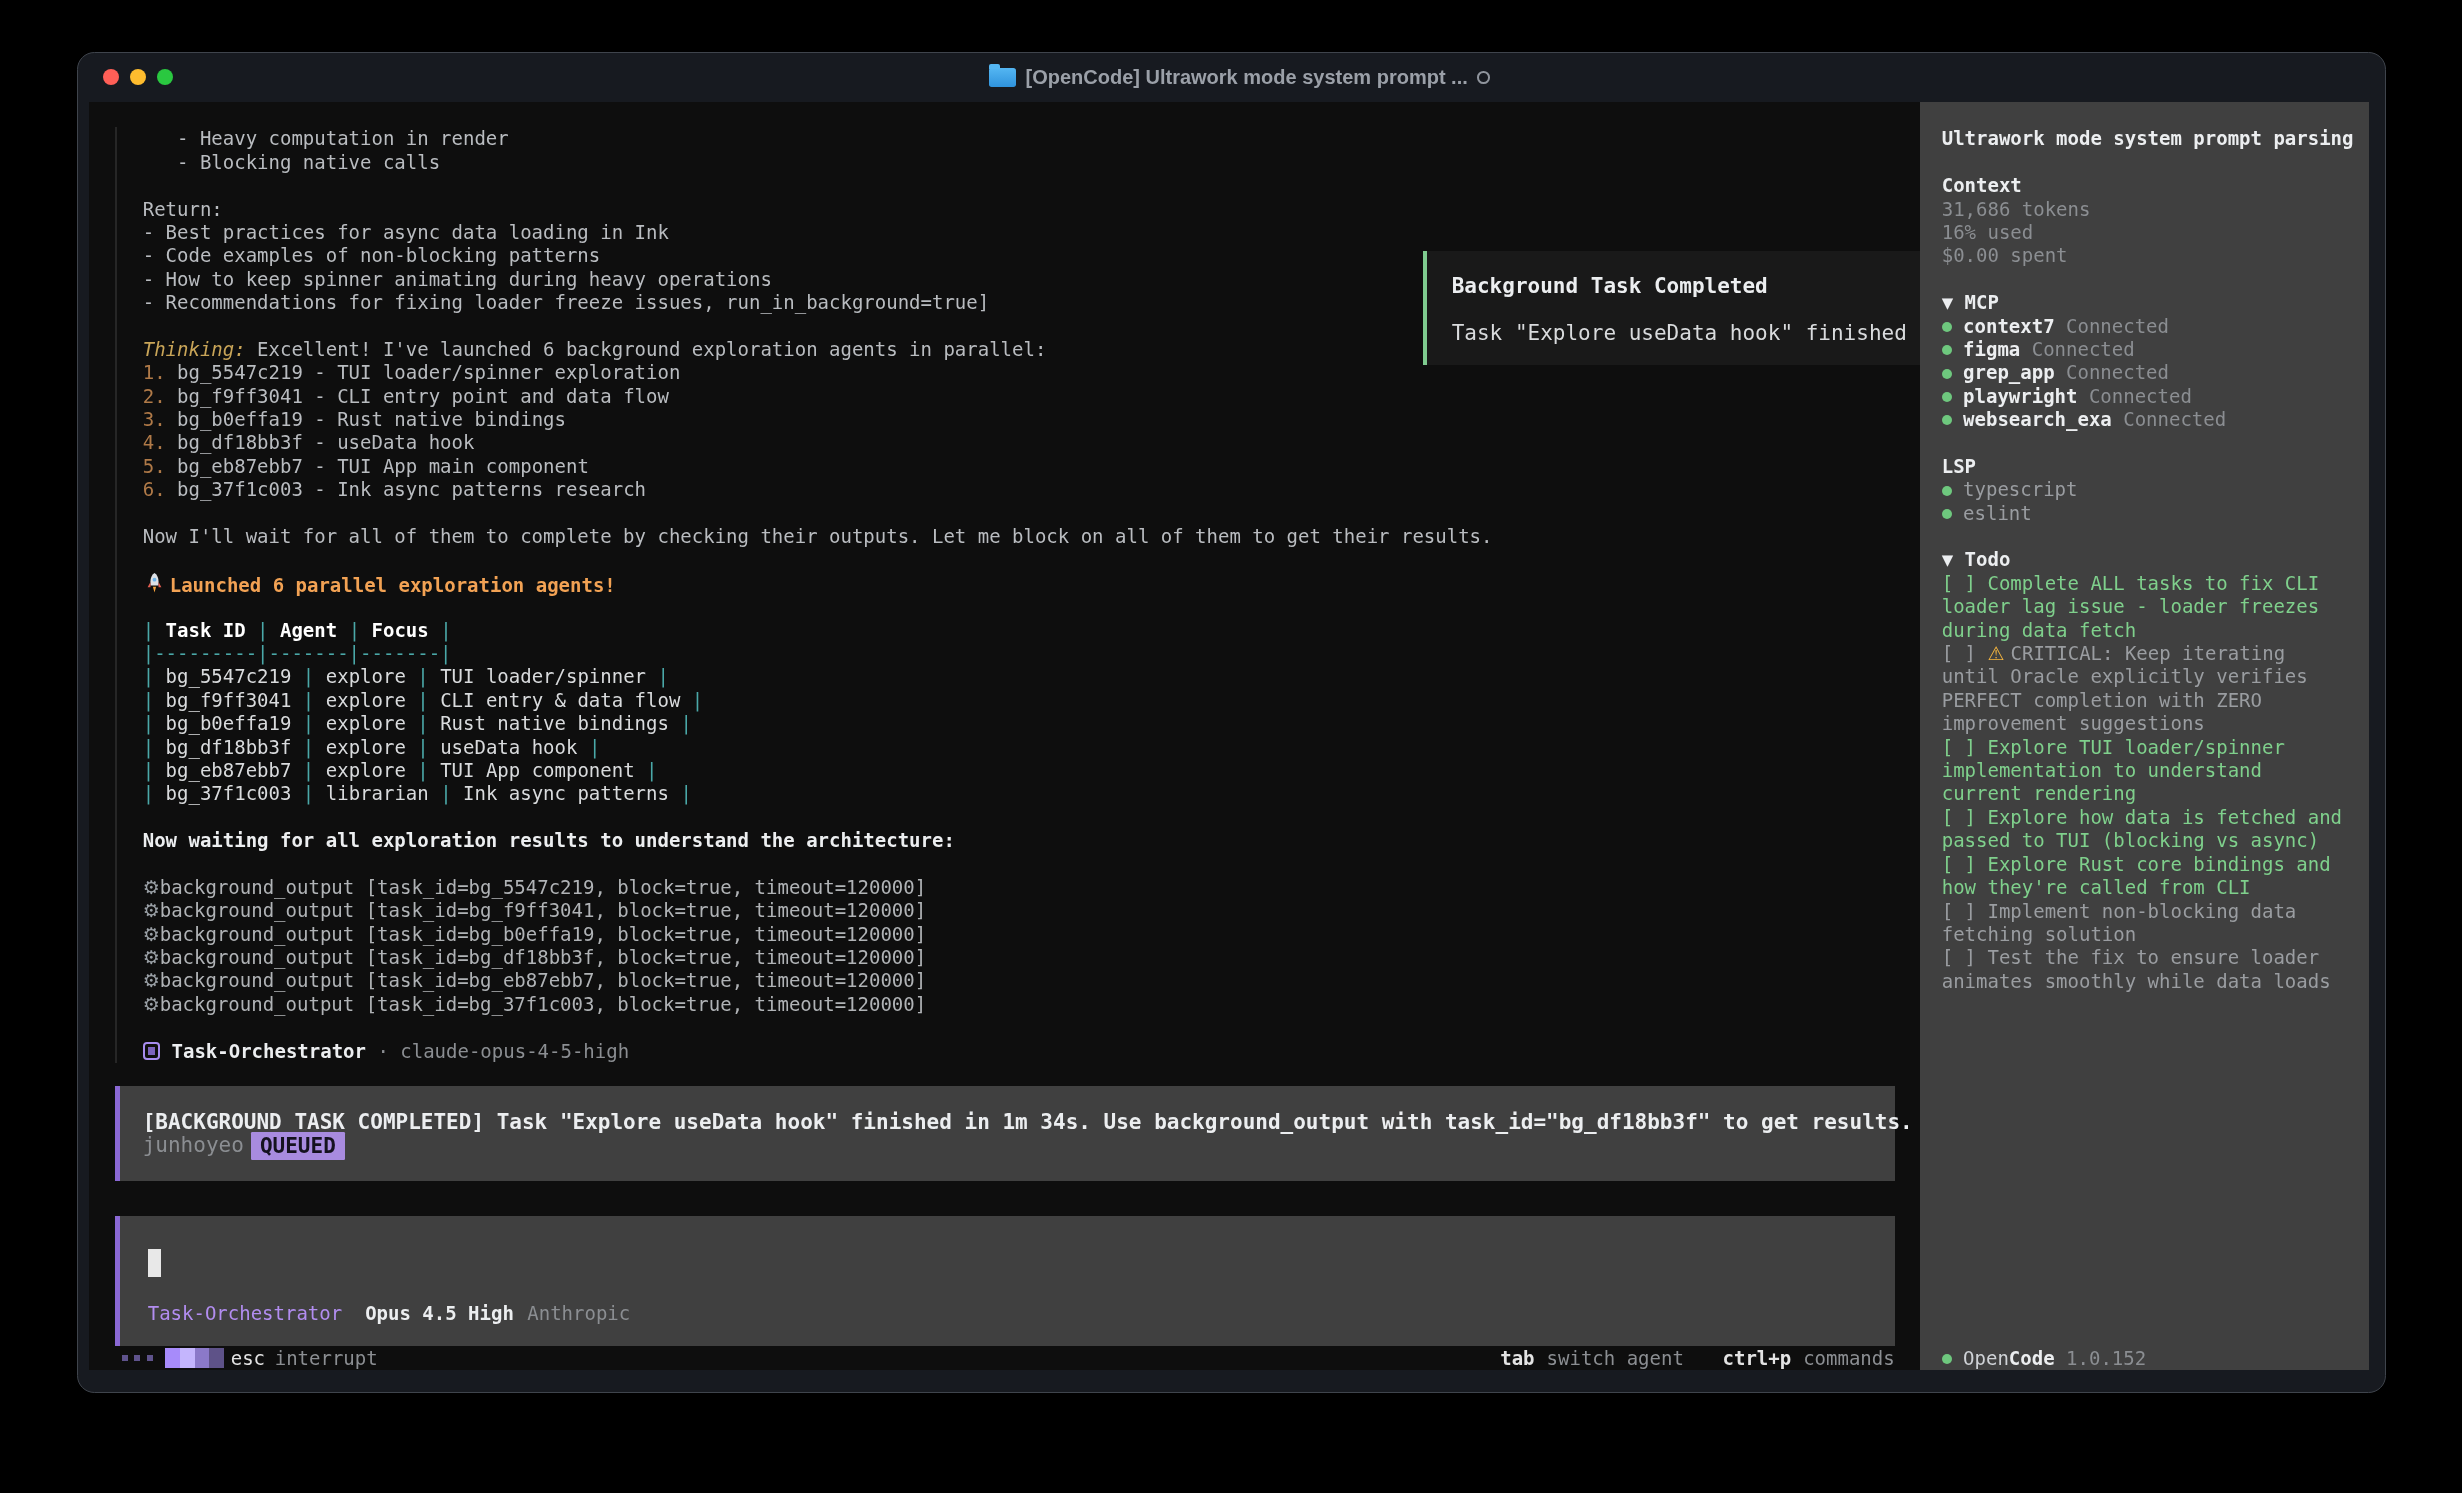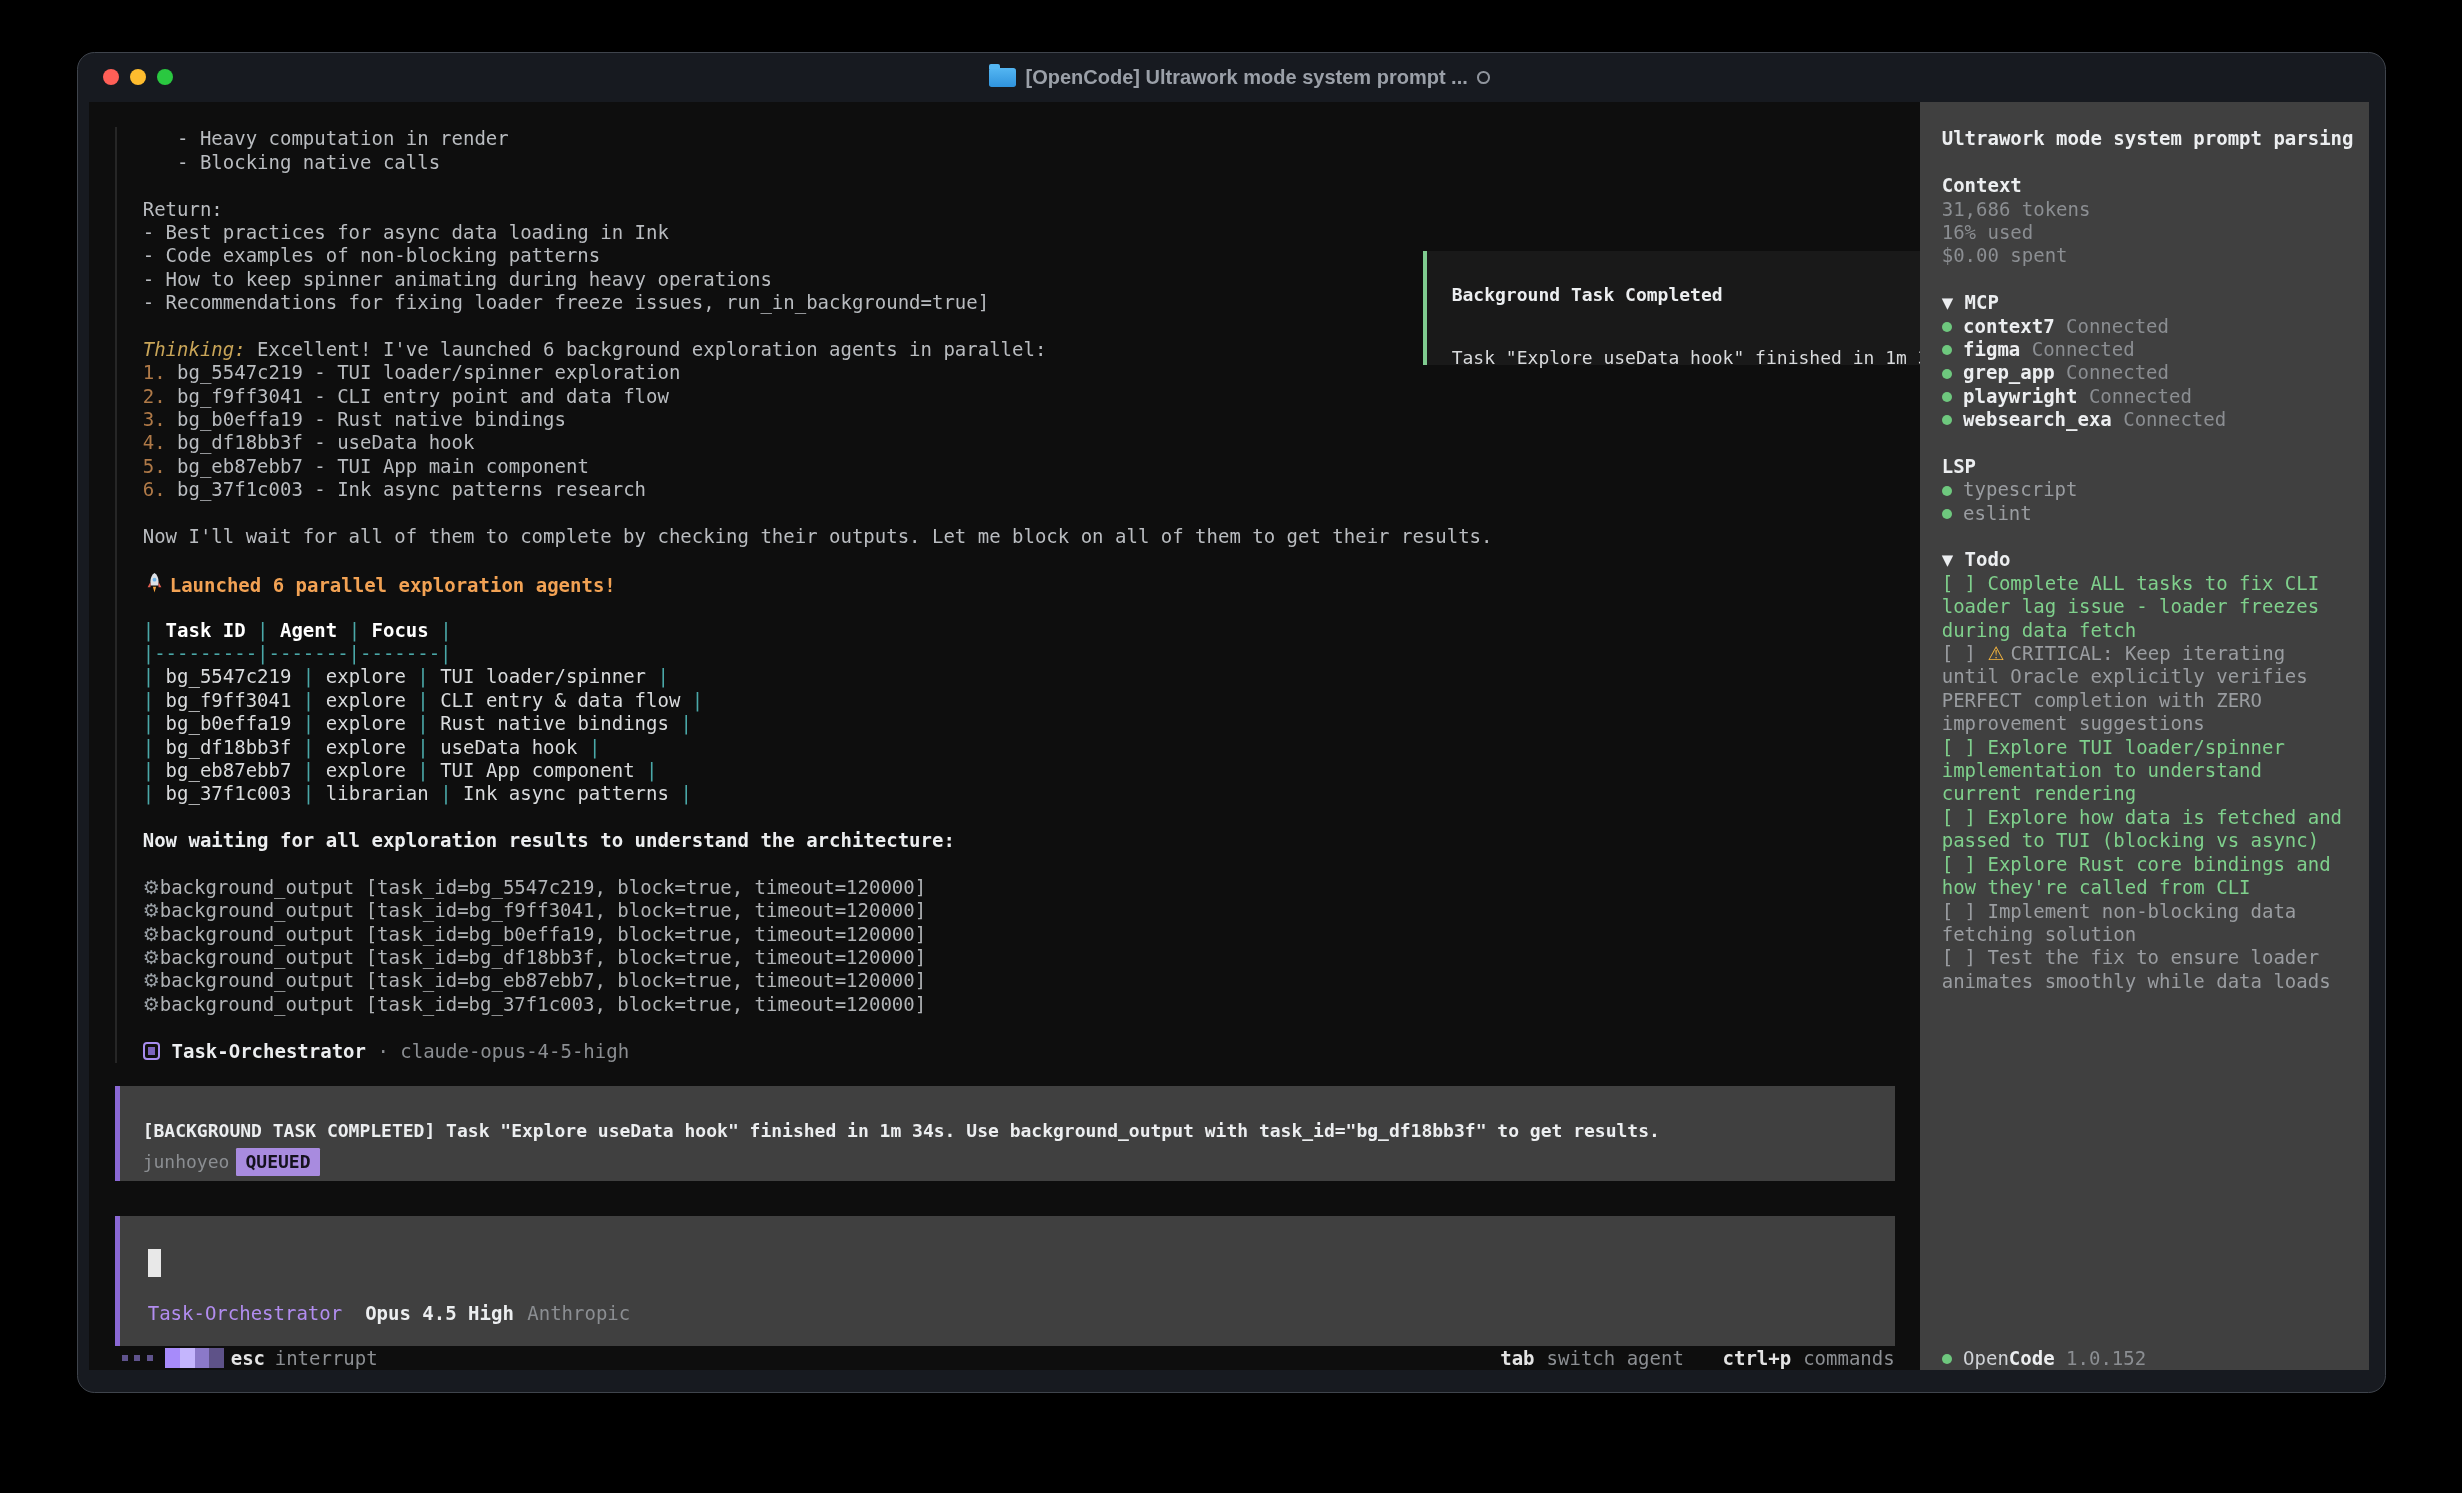--- a/index.html
+++ b/index.html
@@ -31,38 +31,38 @@
   .s-think{color:#c9a558;font-style:italic} .s-num{color:#b07a48}
   .s-orange{color:#f2a254;font-weight:bold} .s-purple{color:#ffffff;font-weight:bold}
   .s-teal{color:#4aa8a8} .s-cell{color:#d9dbdd} .s-tool{color:#b0b3b6}
   .s-gear{color:#9aa0a6; font-family:"DejaVu Sans",sans-serif;}
   .agent-icon { display:inline-block; width:17.4px; height:17.4px; border:2px solid #a88df0;
     border-radius:4px; padding:2.7px; background:#7c63bd; background-clip:content-box; vertical-align:-2px; }
   .rocket-svg { vertical-align:-3.3px; margin-right:4px; }
 
   .msgbox { position:absolute; left:26px; width:1780px; background:#404040; border-left:5.4px solid #8a68d4; }
   .box-msg { top:984px; height:95px; padding:25px 0 0 23px; }
-  .box-line { height:23.4px; line-height:23.4px; font-size:18px; white-space:pre; display:flex; align-items:center;margin-top:8px; }
+  .box-line { height:23.4px; line-height:23.4px; font-size:21px; white-space:pre; display:flex; align-items:center; }
   .badge { display:inline-block; background:#a88bdf; color:#15121f; font-weight:bold;
     height:28px; line-height:28px; padding:0 9.4px; margin-left:6.7px; border-radius:1.3px; }
   .box-input { top:1114px; height:130px; }
   .cursor { position:absolute; left:28px; top:33px; width:13.4px; height:28px; background:#e8e8e8; }
   .agent-row { position:absolute; left:28px; top:86px; height:23.4px; line-height:23.4px; font-size:19px; }
   .agent-row .name { color:#b28df0; } .agent-row .model { color:#eceef0; font-weight:bold; margin-left:23px; }
   .agent-row .provider { color:#8b8e92; margin-left:13.4px; }
 
   .toast { position:absolute; left:1334px; top:149px; width:561px; height:114px; background:#191919;
     border-left:4px solid #7fcb8f; border-right:4px solid #7fcb8f; padding:24px 0 0 25px; }
   .toast .box-line { display:block; }
 
   .footer { position:absolute; left:0; bottom:0; width:100%; height:24px; font-size:19px; }
   .spinner { position:absolute; left:33px; top:0; height:24px; display:flex; align-items:center; }
   .spin-dot { width:6px; height:6px; background:#5f538c; margin-right:6.7px; }
   .spin-cell { width:14.7px; height:20px; }
-  .esc-key { position:absolute; left:142px; top:0; line-height:24px; color:#e3e3e3; font-weight:bold; }
+  .esc-key { position:absolute; left:142px; top:0; line-height:24px; color:#e3e3e3; font-weight:normal; }
   .esc-label { position:absolute; left:186px; top:0; line-height:24px; color:#8b8e92; }
   .hints { position:absolute; right:25px; top:0; height:24px; line-height:24px; display:flex; gap:12px; }
   .hints .key { color:#e3e3e3; font-weight:bold;text-align:right; } .hints .lbl { color:#8b8e92; } .hints .gap { width:14.7px; }
 
   .sb-line { height:23.4px; line-height:23.4px; white-space:pre; }
   .sb-title { color:#eceef0; font-weight:bold; }
   .sb-dim { color:#8b8e92; }
   .sb-head { color:#eceef0; font-weight:bold; }
   .dot { display:inline-block; width:10px; height:10px; border-radius:50%; background:#6ec87e;
     margin-right:11.4px; vertical-align:0.7px; }

